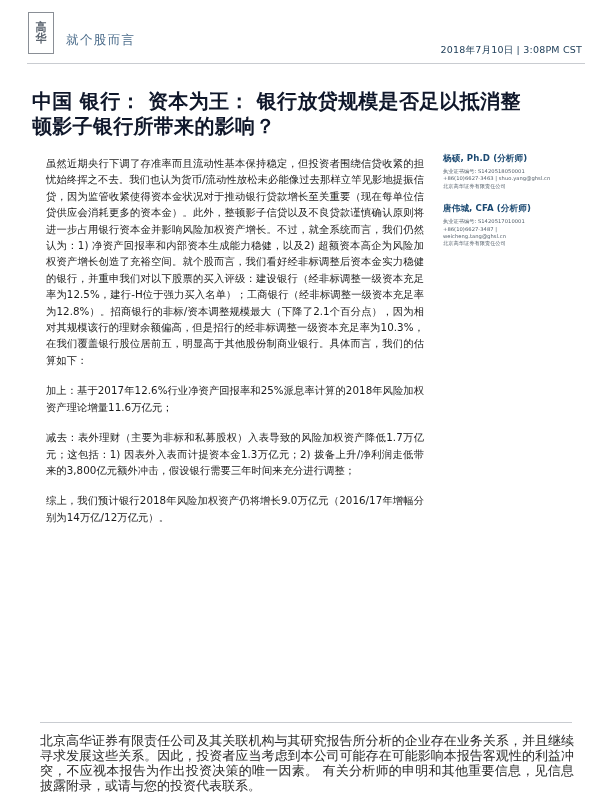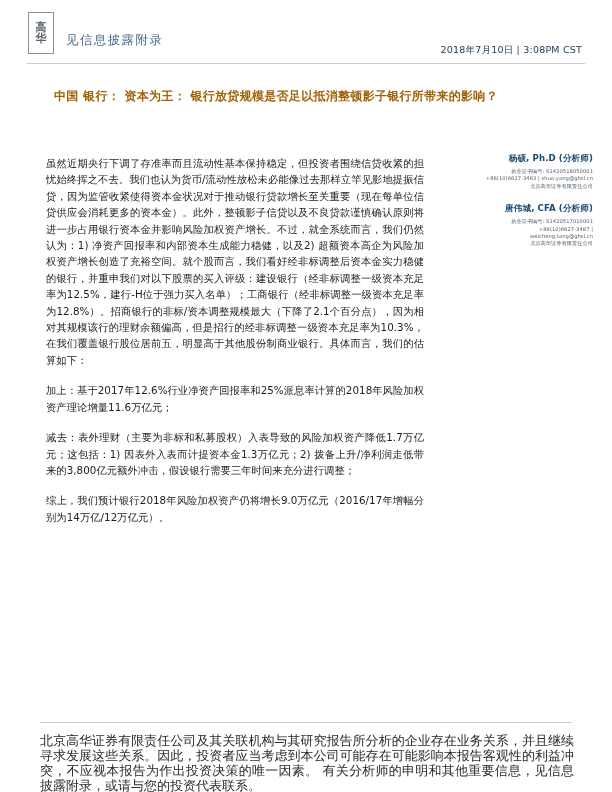--- a/index.html
+++ b/index.html
@@ -66,26 +66,26 @@
     left: 27px;
     top: 63px;
     width: 558px;
     height: 1px;
     background: #c9ccd1;
   }
 
   
   .doc-title {
     position: absolute;
-    left: 54px;
+    left: 32px;
     top: 76px;
     width: 500px;
-    font-size: 12px;
+    font-size: 20px;
     line-height: 25px;
-    color: #a16207;
+    color: #0f172a;
     letter-spacing: 0.3px;
   }
 
   
   .body-col {
     position: absolute;
     left: 46px;
     top: 155px;
     width: 378px;
   }
@@ -98,21 +98,20 @@
     letter-spacing: 0.05px;
   }
   .para:last-child { margin-bottom: 0; }
 
   
   .sidebar {
     position: absolute;
     left: 443px;
     top: 153px;
     width: 150px;
-    text-align: right;
   }
   .analyst-block { margin-bottom: 13px; }
   .analyst-name {
     font-size: 8.6px;
     color: #1c4a72;
     font-weight: bold;
     margin-bottom: 3px;
     letter-spacing: 0.1px;
   }
   .analyst-line {
@@ -144,21 +143,21 @@
   }
 </style>
 </head>
 <body>
 
 <div class="header">
   <div class="logo-mark">
     <span>高</span>
     <span>华</span>
   </div>
-  <div class="header-title">见信息披露附录</div>
+  <div class="header-title">就个股而言</div>
   <div class="header-date">2018年7月10日 | 3:08PM CST</div>
   <div class="header-rule"></div>
 </div>
 
 <h1 class="doc-title">中国 银行： 资本为王： 银行放贷规模是否足以抵消整顿影子银行所带来的影响？</h1>
 
 <div class="body-col">
   <p class="para">虽然近期央行下调了存准率而且流动性基本保持稳定，但投资者围绕信贷收紧的担忧始终挥之不去。我们也认为货币/流动性放松未必能像过去那样立竿见影地提振信贷，因为监管收紧使得资本金状况对于推动银行贷款增长至关重要（现在每单位信贷供应会消耗更多的资本金）。此外，整顿影子信贷以及不良贷款谨慎确认原则将进一步占用银行资本金并影响风险加权资产增长。不过，就全系统而言，我们仍然认为：1) 净资产回报率和内部资本生成能力稳健，以及2) 超额资本高企为风险加权资产增长创造了充裕空间。就个股而言，我们看好经非标调整后资本金实力稳健的银行，并重申我们对以下股票的买入评级：建设银行（经非标调整一级资本充足率为12.5%，建行-H位于强力买入名单）；工商银行（经非标调整一级资本充足率为12.8%）。招商银行的非标/资本调整规模最大（下降了2.1个百分点），因为相对其规模该行的理财余额偏高，但是招行的经非标调整一级资本充足率为10.3%，在我们覆盖银行股位居前五，明显高于其他股份制商业银行。具体而言，我们的估算如下：</p>
   <p class="para">加上：基于2017年12.6%行业净资产回报率和25%派息率计算的2018年风险加权资产理论增量11.6万亿元；</p>
   <p class="para">减去：表外理财（主要为非标和私募股权）入表导致的风险加权资产降低1.7万亿元；这包括：1) 因表外入表而计提资本金1.3万亿元；2) 拨备上升/净利润走低带来的3,800亿元额外冲击，假设银行需要三年时间来充分进行调整；</p>

